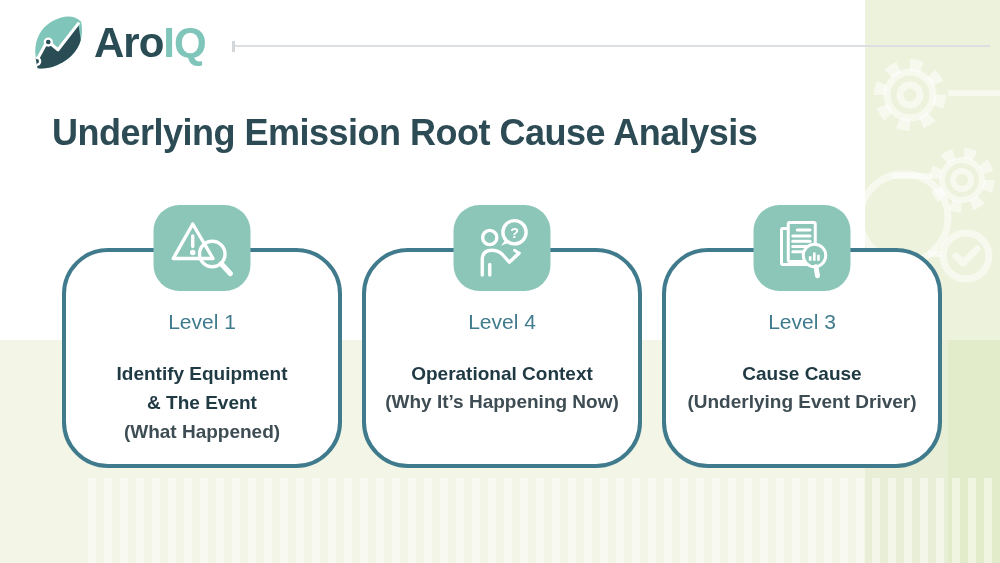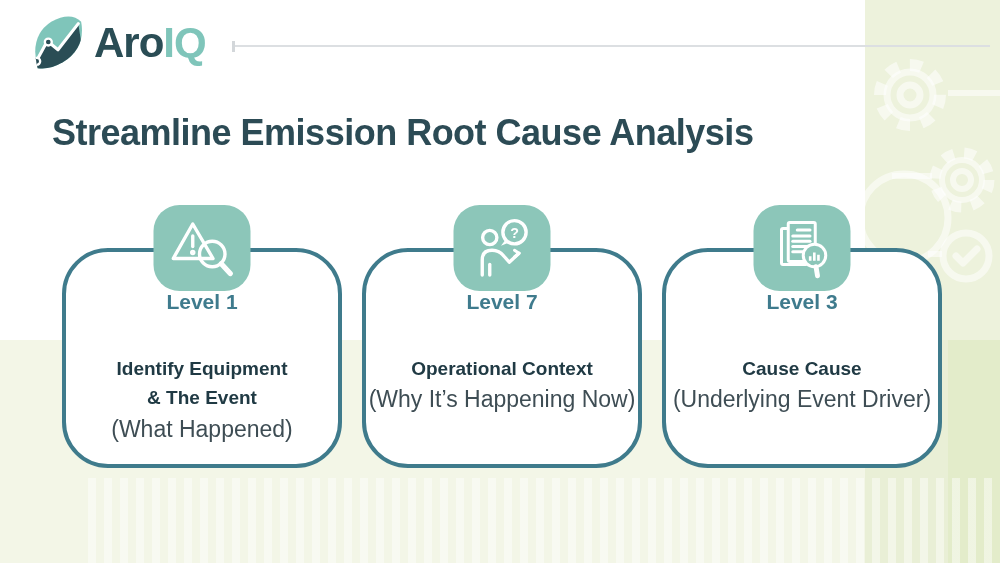--- a/index.html
+++ b/index.html
@@ -37,23 +37,23 @@
     position:absolute;top:248px;width:272px;height:212px;
     background:#ffffff;border:4px solid #3f7b8c;border-radius:46px;
     text-align:center;
   }
   .card1{left:62px;} .card2{left:362px;} .card3{left:662px;text-align:center;}
   .badge{
     position:absolute;left:50%;top:-47px;transform:translateX(-50%);
     width:97px;height:86px;border-radius:26px;background:#8cc6b9;
     display:flex;align-items:center;justify-content:center;
   }
-  .level{margin-top:38px;font-size:21px;font-weight:700;color:#3f7b8d;}
-  .heading{margin-top:40px;font-size:19px;font-weight:700;color:#203a44;line-height:1.55;white-space:pre-line;}
-  .subtitle{font-size:23px;font-weight:400;color:#3e4d54;line-height:1.45;}
+  .level{margin-top:58px;font-size:21px;font-weight:400;color:#3f7b8d;}
+  .heading{margin-top:25px;font-size:19px;font-weight:700;color:#203a44;line-height:1.55;white-space:pre-line;}
+  .subtitle{font-size:19px;font-weight:700;color:#3e4d54;line-height:1.45;}
 </style>
 </head>
 <body>
 
 <div class="band-right"></div>
 <div class="band-bottom"></div>
 <div class="band-overlap"></div>
 <div class="band-overlap-inner"></div>
 <div class="stripes"></div>
 
@@ -97,21 +97,21 @@
       <circle cx="21" cy="30" r="3.6" fill="#2a4d55" stroke="#ffffff" stroke-width="2.4"></circle>
     </g>
   </svg>
   <div class="logo-word">
     <span class="p1">Aro</span><span class="p2">IQ</span>
   </div>
 </div>
 <div class="divider-tick"></div>
 <div class="divider-line"></div>
 
-<h1 class="page-title">Streamline Emission Root Cause Analysis</h1>
+<h1 class="page-title">Underlying Emission Root Cause Analysis</h1>
 
 <div class="card card1">
   <div class="badge">
     <svg width="72" height="66" viewBox="0 0 96 88" fill="none" stroke="#ffffff" stroke-width="4.5" stroke-linecap="round" stroke-linejoin="round">
       <path d="M35 12 L62 58 L9 58 Z"></path>
       <line x1="35" y1="28" x2="35" y2="42"></line>
       <circle cx="35" cy="50" r="1.4" fill="#ffffff"></circle>
       <circle cx="61" cy="52" r="17"></circle>
       <line x1="73" y1="65" x2="85" y2="78" stroke-width="7"></line>
     </svg>
@@ -127,21 +127,21 @@
     <svg width="72" height="66" viewBox="0 0 96 88" fill="none" stroke="#ffffff" stroke-width="4.5" stroke-linecap="round" stroke-linejoin="round">
       <circle cx="31" cy="30" r="9.5"></circle>
       <path d="M21 80 L21 60 Q21 47 34 47 Q44 47 50 55 L57 63 L70 51"></path>
       <path d="M70 51 L64 47 M70 51 L64 56" stroke-width="4"></path>
       <line x1="31" y1="80" x2="31" y2="66"></line>
       <circle cx="64" cy="23" r="15.5"></circle>
       <path d="M52 33 L46 41 L56 37 Z" fill="#ffffff" stroke="none"></path>
       <text x="64" y="30" text-anchor="middle" font-size="19" font-weight="bold" fill="#ffffff" stroke="none" font-family="Liberation Sans, sans-serif">?</text>
     </svg>
   </div>
-  <div class="level">Level 7</div>
+  <div class="level">Level 4</div>
   <div class="heading">Operational Context</div>
   <div class="subtitle">(Why It’s Happening Now)</div>
 </div>
 
 <div class="card card3">
   <div class="badge">
     <svg width="72" height="66" viewBox="0 0 96 88" fill="none" stroke="#ffffff" stroke-width="4" stroke-linecap="round" stroke-linejoin="round">
       <rect x="20" y="18" width="34" height="48" rx="2"></rect>
       <rect x="29" y="10" width="36" height="52" rx="2" fill="#8cc6b9"></rect>
       <line x1="41" y1="20" x2="58" y2="20"></line>

